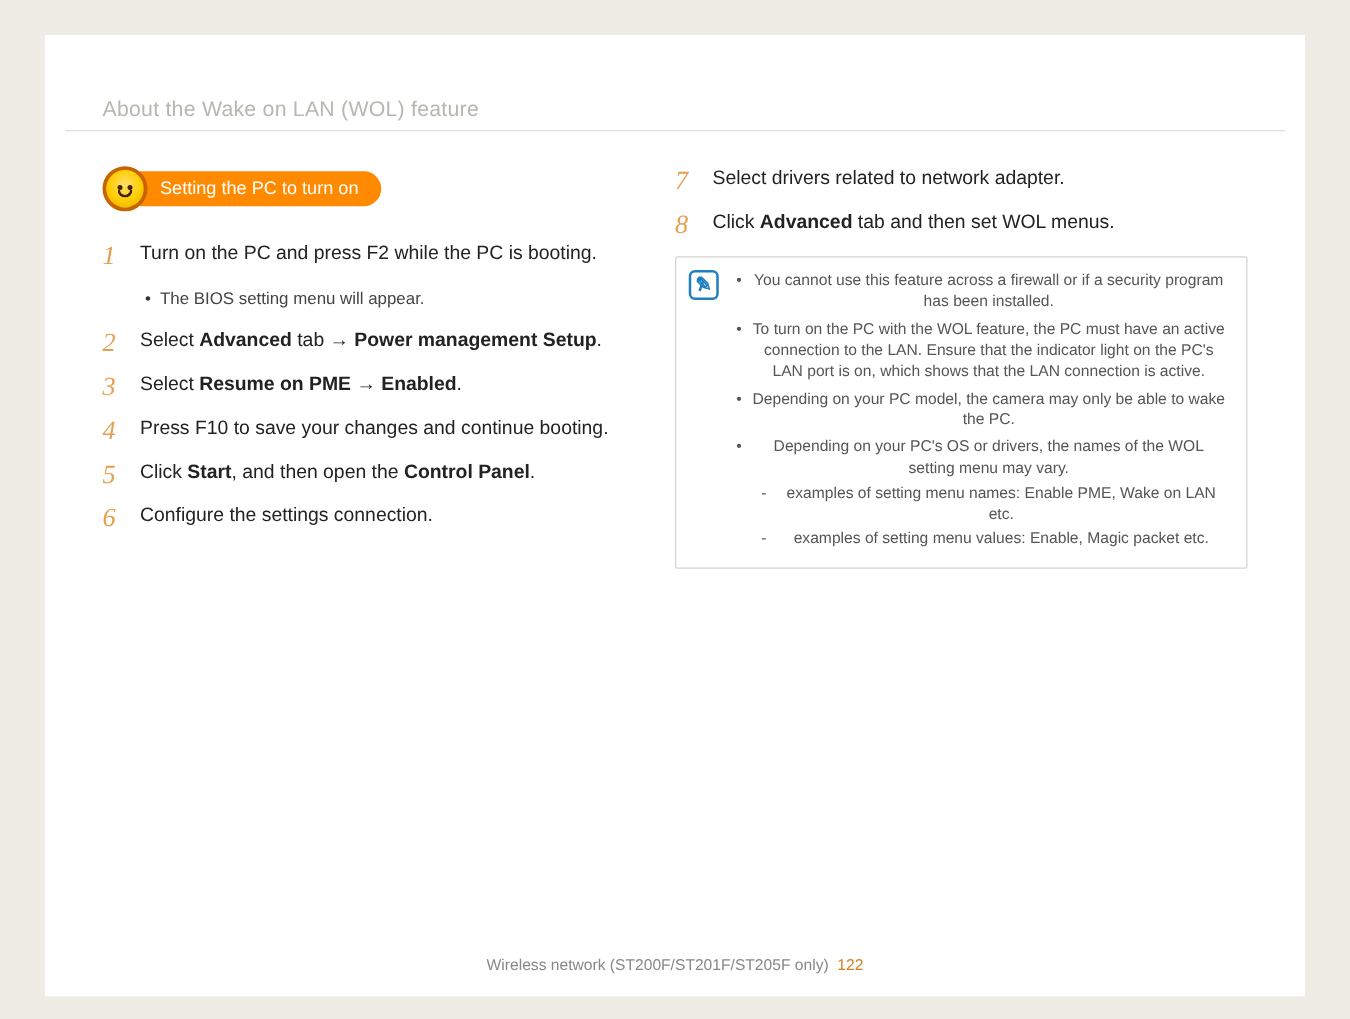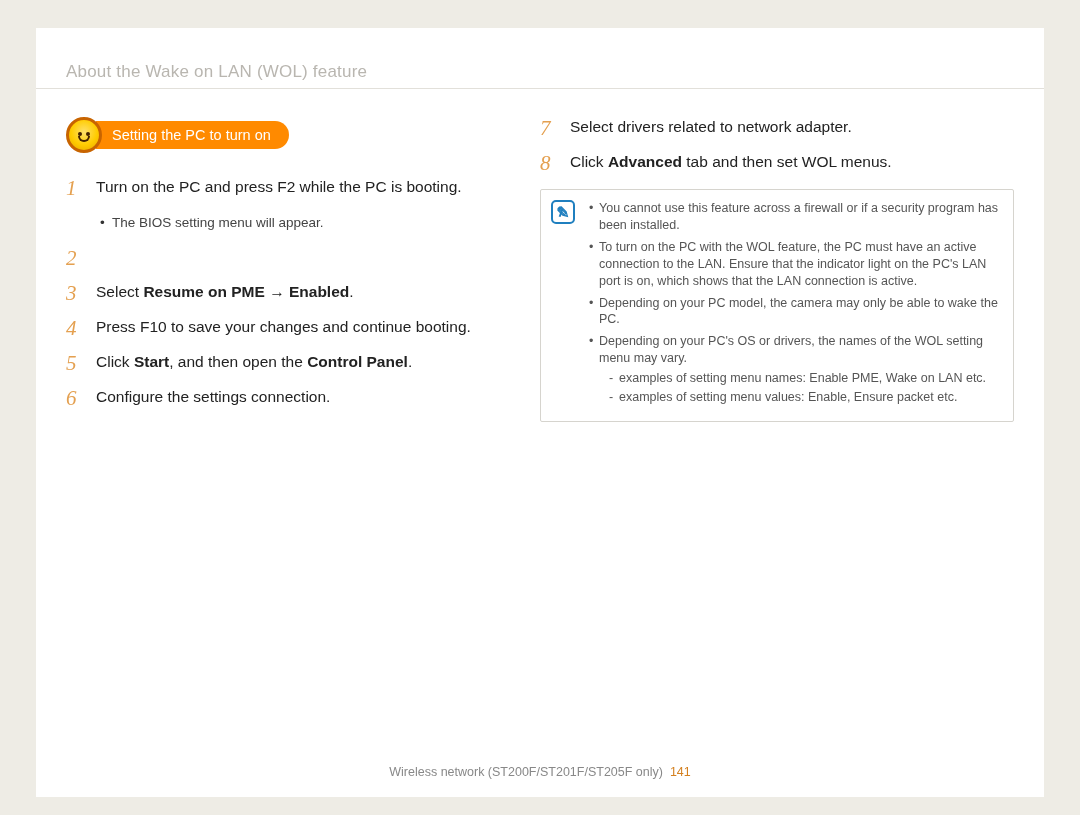--- a/index.html
+++ b/index.html
@@ -11,21 +11,21 @@
     position: relative;
     overflow: hidden;
   }
   .page {
     background: #ffffff;
     position: absolute;
     top: 28px;
     left: 36px;
     right: 36px;
     bottom: 18px;
-    padding: 0;
+    padding: 16px;
   }
   .page-title {
     font-size: 17px;
     color: #b9b6b0;
     font-weight: 300;
     padding: 34px 30px 6px 30px;
     border-bottom: 1px solid #e2e0da;
     letter-spacing: 0.2px;
   }
   .content-wrap {
@@ -143,21 +143,21 @@
     content: "";
     position: absolute;
     width: 2px; height: 8px;
     background: #1f7fbf;
     transform: rotate(20deg);
     left: 7px; top: 7px;
   }
   .note-icon-sym {
     font-family: Arial;
   }
-  .note-list { list-style: none; }
+  .note-list { list-style: none; text-align: center; }
   .note-list > li {
     position: relative;
     padding-left: 10px;
     margin-bottom: 5px;
     line-height: 1.35;
   }
   .note-list > li::before {
     content: "•"; position: absolute; left: 0;
   }
   .note-sub { list-style: none; padding-left: 10px; margin-top: 3px; }
@@ -195,20 +195,21 @@
       <div id="left-steps">
           <div class="step">
             <div class="step-num">1</div>
             <div class="step-txt">Turn on the PC and press F2 while the PC is booting.</div>
           </div>
           <ul class="sub">
             <li>The BIOS setting menu will appear.</li>
           </ul>
           <div class="step">
             <div class="step-num">2</div>
+            <div class="step-txt">Select <b>Advanced</b> tab → <b>Power management Setup</b>.</div>
           </div>
           <div class="step">
             <div class="step-num">3</div>
             <div class="step-txt">Select <b>Resume on PME</b> → <b>Enabled</b>.</div>
           </div>
           <div class="step">
             <div class="step-num">4</div>
             <div class="step-txt">Press F10 to save your changes and continue booting.</div>
           </div>
           <div class="step">
@@ -239,23 +240,23 @@
       <div class="note-box">
         <div class="note-icon">
             <span class="note-icon-sym">✎</span>
           </div>
         <ul class="note-list" id="notes">
             <li>You cannot use this feature across a firewall or if a security program has been installed.</li>
             <li>To turn on the PC with the WOL feature, the PC must have an active connection to the LAN. Ensure that the indicator light on the PC's LAN port is on, which shows that the LAN connection is active.</li>
             <li>Depending on your PC model, the camera may only be able to wake the PC.</li>
             <li>Depending on your PC's OS or drivers, the names of the WOL setting menu may vary.<ul class="note-sub">
                 <li>examples of setting menu names: Enable PME, Wake on LAN etc.</li>
-                <li>examples of setting menu values: Enable, Ensure packet etc.</li>
+                <li>examples of setting menu values: Enable, Magic packet etc.</li>
               </ul></li>
           </ul>
       </div>
     </div>
   </div>
 
   <div class="footer">
-    <span>Wireless network (ST200F/ST201F/ST205F only)</span>&nbsp;&nbsp;<span class="pg">141</span>
+    <span>Wireless network (ST200F/ST201F/ST205F only)</span>&nbsp;&nbsp;<span class="pg">122</span>
   </div>
 </div>
 
 </body></html>

